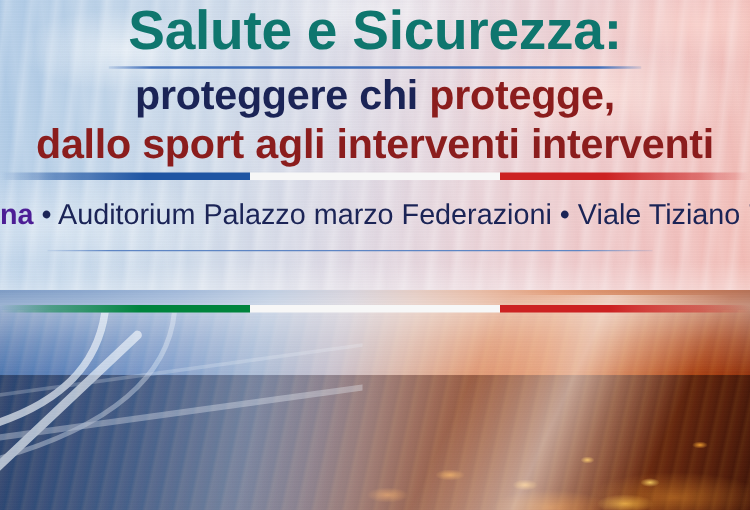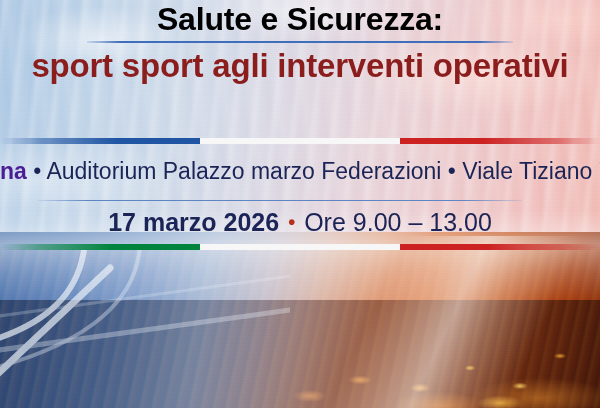--- a/index.html
+++ b/index.html
@@ -169,22 +169,22 @@
     width: 600px;
     text-align: center;
   }
   .t-line {
     font-weight: 700;
     letter-spacing: -0.2px;
     line-height: 1.0;
     white-space: nowrap;
   }
   .t-line1 {
-    font-size: 32px;
-    color: #000000;
+    font-size: 44px;
+    color: #0f766e;
     padding-top: 3px;
   }
   .rule-title {
     width: 426px;
     height: 2px;
     margin: 6px auto 4px auto;
     background: linear-gradient(90deg,
       rgba(63,110,186,.15) 0%,
       #3f6eba 8%,
       #3f6eba 92%,
@@ -307,35 +307,35 @@
   <div class="bg-layer bg-haze"></div>
   <div class="bg-layer bg-grain"></div>
 
   <div class="content">
 
     <div class="title-block">
       <div class="t-line t-line1">Salute e Sicurezza:</div>
 
       <div class="rule-title"></div>
 
-
-      <div class="t-line t-line3">sport sport agli interventi operativi</div>
+      <div class="t-line t-line2"><span>proteggere chi </span><span class="red">protegge,</span></div>
+
+      <div class="t-line t-line3">dallo sport agli interventi interventi</div>
     </div>
 
     <div class="divider divider-fr">
       <div class="seg seg-a"></div>
       <div class="seg seg-b"></div>
       <div class="seg seg-c"></div>
     </div>
 
     <div class="venue-line"><span class="city">na</span> <span class="sep">•</span> <span>Auditorium Palazzo marzo Federazioni</span> <span class="sep">•</span> <span>Viale Tiziano 74</span></div>
 
     <div class="rule-venue"></div>
 
-    <div class="date-line"><span class="date">17 marzo 2026</span><span class="dot">•</span><span class="hours">Ore 9.00 – 13.00</span></div>
 
     <div class="divider divider-it">
       <div class="seg seg-a"></div>
       <div class="seg seg-b"></div>
       <div class="seg seg-c"></div>
     </div>
 
   </div>
 </div>
 

